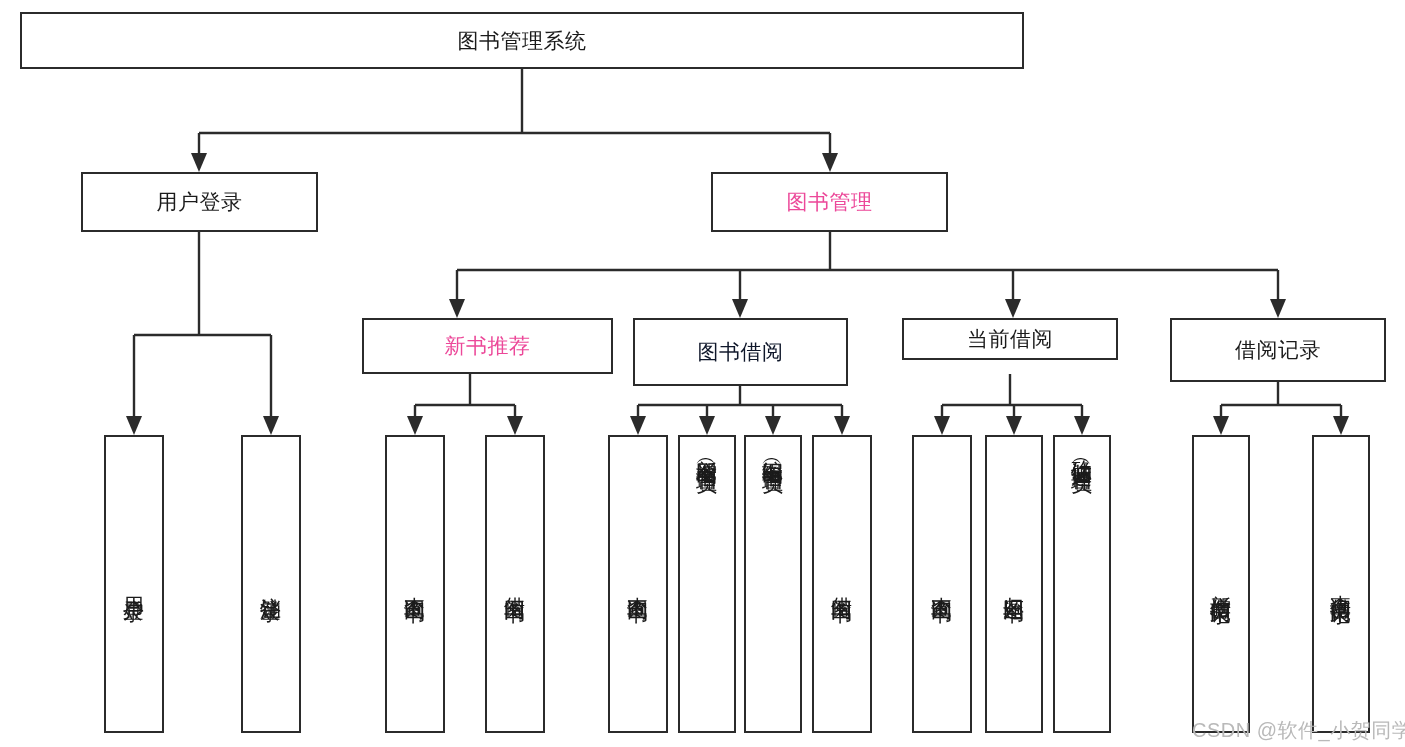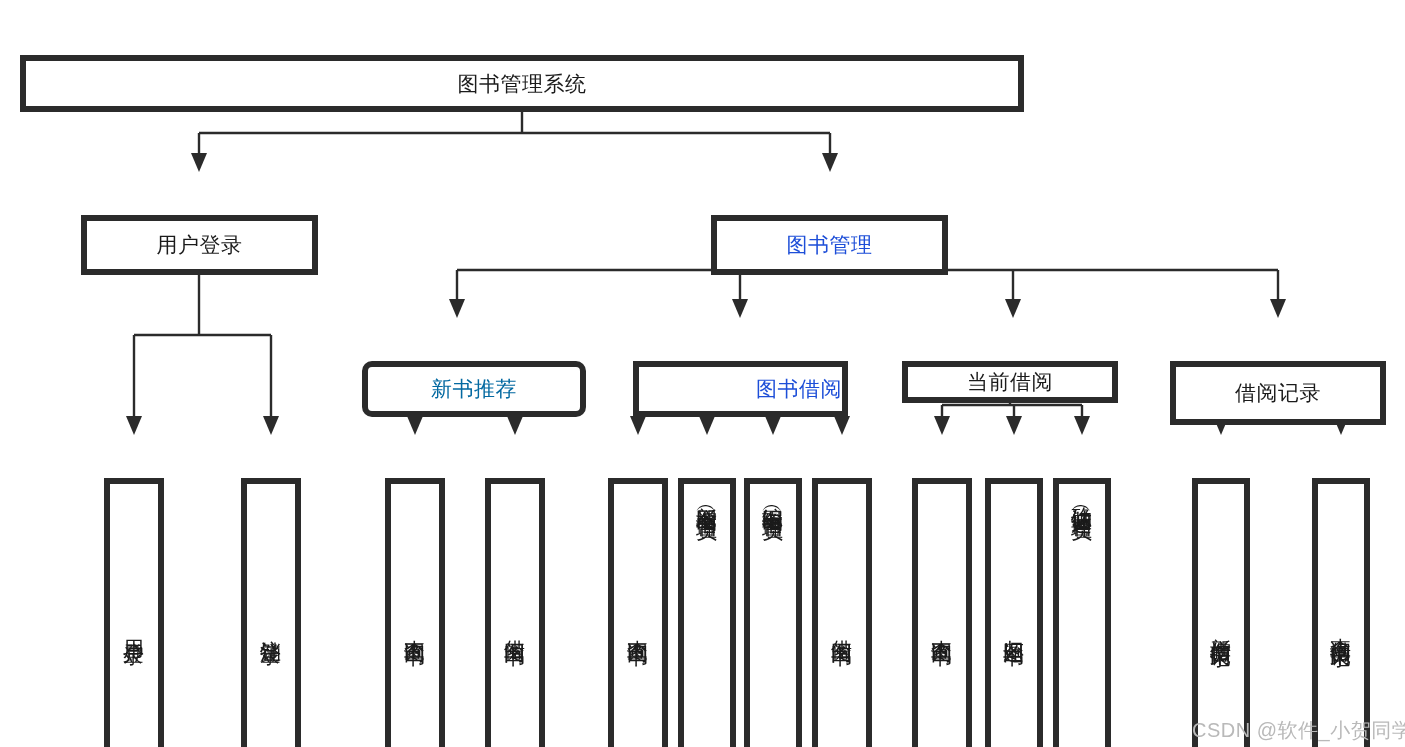--- a/index.html
+++ b/index.html
@@ -21,26 +21,25 @@
     position: absolute;
     left: 0;
     top: 0;
     width: 1405px;
     height: 747px;
   }
   .node {
     position: absolute;
     box-sizing: border-box;
     background: #ffffff;
-    border: 6px solid #0f766e;
+    border: 2px solid #0f766e;
     display: flex;
     align-items: center;
     justify-content: center;
     color: #1b1b1b;
-    margin-top: 43px;
   }
   .node-label {
     display: block;
     text-align: center;
     line-height: 1.04;
     white-space: pre-line;
   }
   .node.horizontal .node-label {
     font-size: 21px;
     letter-spacing: 0.5px;
@@ -129,27 +128,27 @@
       <line x1="1341" y1="405" x2="1341" y2="417" stroke="#2b2b2b" stroke-width="2.4"></line>
       <polygon points="1333,416 1349,416 1341,435" fill="#2b2b2b"></polygon>
     </svg>
   <div id="node-layer">
       <div class="node horizontal" style="left: 20px; top: 12px; width: 1004px; height: 57px; border-color: rgb(43, 43, 43); color: rgb(27, 27, 27);">
         <span class="node-label">图书管理系统</span>
       </div>
       <div class="node horizontal" style="left: 81px; top: 172px; width: 237px; height: 60px; border-color: rgb(43, 43, 43); color: rgb(27, 27, 27);">
         <span class="node-label">用户登录</span>
       </div>
-      <div class="node horizontal" style="left: 711px; top: 172px; width: 237px; height: 60px; border-color: rgb(43, 43, 43); color: #1d4ed8;">
+      <div class="node horizontal" style="left: 711px; top: 172px; width: 237px; height: 60px; border-color: rgb(43, 43, 43); color: #ec4899;">
         <span class="node-label">图书管理</span>
       </div>
-      <div class="node horizontal" style="left: 362px; top: 318px; width: 224px; height: 56px; border-color: rgb(43, 43, 43); color: #0369a1; border-radius: 10px;">
+      <div class="node horizontal" style="left: 362px; top: 318px; width: 251px; height: 56px; border-color: rgb(43, 43, 43); color: #ec4899;">
         <span class="node-label">新书推荐</span>
       </div>
-      <div class="node horizontal" style="left: 633px; top: 318px; width: 215px; height: 56px; border-color: rgb(43, 43, 43); color: #1d4ed8; justify-content: flex-end;">
+      <div class="node horizontal" style="left: 633px; top: 318px; width: 215px; height: 68px; border-color: rgb(43, 43, 43); color: #0f172a;">
         <span class="node-label">图书借阅</span>
       </div>
       <div class="node horizontal" style="left: 902px; top: 318px; width: 216px; height: 42px; border-color: rgb(43, 43, 43); color: rgb(27, 27, 27);">
         <span class="node-label">当前借阅</span>
       </div>
       <div class="node horizontal" style="left: 1170px; top: 318px; width: 216px; height: 64px; border-color: rgb(43, 43, 43); color: rgb(27, 27, 27);">
         <span class="node-label">借阅记录</span>
       </div>
       <div class="node vertical centered" style="left: 104px; top: 435px; width: 60px; height: 298px; border-color: rgb(43, 43, 43); color: rgb(27, 27, 27);">
         <span class="node-label">用户登录</span>

